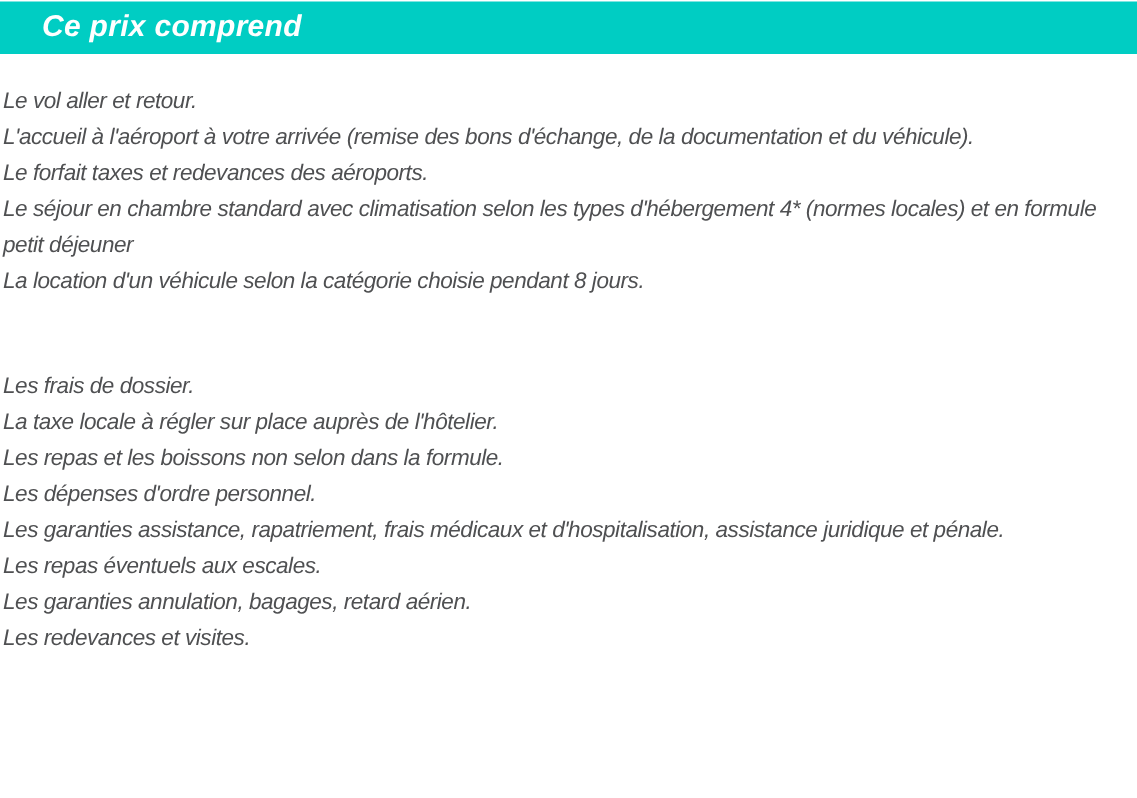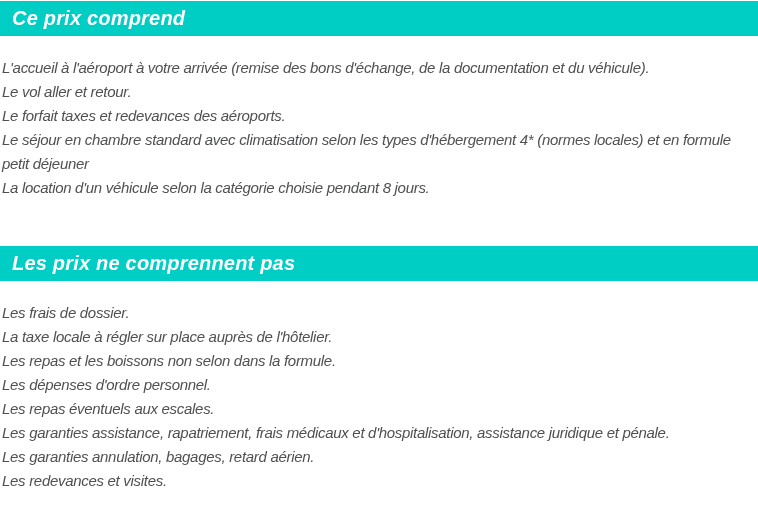--- a/index.html
+++ b/index.html
@@ -23,21 +23,21 @@
     width: 758px;
     height: 532px;
     background: #ffffff;
   }
   .section-bar {
     width: 758px;
     height: 35px;
     background: var(--accent);
     display: flex;
     align-items: center;
-    padding-left: 12px;
+    padding-left: 28px;
     margin-top: 1px;
   }
   .section-title {
     font-size: 20px;
     font-weight: bold;
     font-style: italic;
     color: var(--heading-color);
     letter-spacing: 0.2px;
     white-space: nowrap;
   }
@@ -60,37 +60,34 @@
 </head>
 <body>
 
 <div class="page">
   <div id="sections">
   <section class="section">
     <div class="section-bar">
       <span class="section-title">Ce prix comprend</span>
     </div>
     <div class="section-items">
+          <p class="price-item">Le vol aller et retour.</p>
           <p class="price-item">L'accueil à l'aéroport à votre arrivée (remise des bons d'échange, de la documentation et du véhicule).</p>
-          <p class="price-item">Le vol aller et retour.</p>
           <p class="price-item">Le forfait taxes et redevances des aéroports.</p>
           <p class="price-item">Le séjour en chambre standard avec climatisation selon les types d'hébergement 4* (normes locales) et en formule petit déjeuner</p>
           <p class="price-item">La location d'un véhicule selon la catégorie choisie pendant 8 jours.</p>
         </div>
   </section>
 
   <section class="section">
-    <div class="section-bar">
-      <span class="section-title">Les prix ne comprennent pas</span>
-    </div>
     <div class="section-items">
           <p class="price-item">Les frais de dossier.</p>
           <p class="price-item">La taxe locale à régler sur place auprès de l'hôtelier.</p>
           <p class="price-item">Les repas et les boissons non selon dans la formule.</p>
           <p class="price-item">Les dépenses d'ordre personnel.</p>
+          <p class="price-item">Les garanties assistance, rapatriement, frais médicaux et d'hospitalisation, assistance juridique et pénale.</p>
           <p class="price-item">Les repas éventuels aux escales.</p>
-          <p class="price-item">Les garanties assistance, rapatriement, frais médicaux et d'hospitalisation, assistance juridique et pénale.</p>
           <p class="price-item">Les garanties annulation, bagages, retard aérien.</p>
           <p class="price-item">Les redevances et visites.</p>
         </div>
   </section>
 </div>
 </div>
 
 </body></html>

